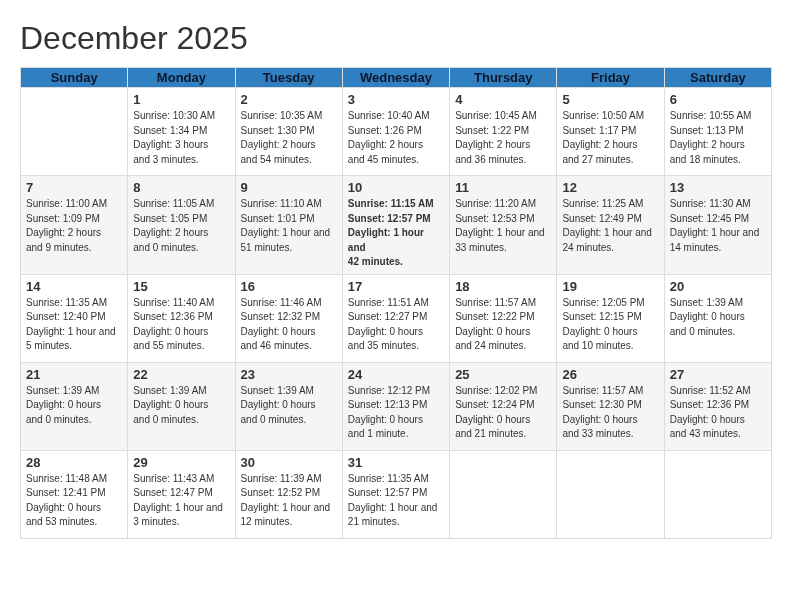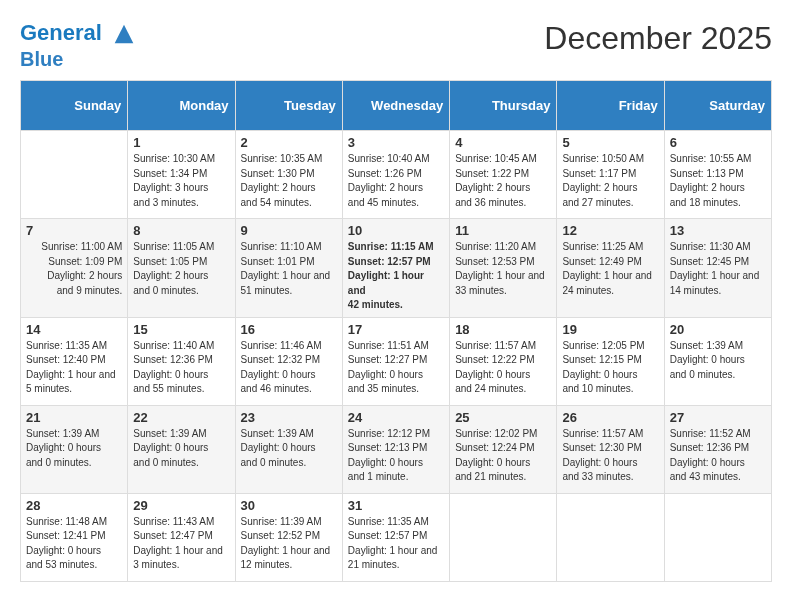--- a/index.html
+++ b/index.html
@@ -46,23 +46,23 @@
       font-size: 14px;
       color: #555;
     }
     table {
       width: 100%;
       border-collapse: collapse;
       table-layout: fixed;
     }
     thead tr th {
       background-color: #2f7fc1;
-      color: #ffffff;
-      text-align: right;
-      padding: 17px 6px;
+      color: #0f172a;
+      text-align: center;
+      padding: 2px 6px;
       font-size: 13px;
       font-weight: bold;
       border: 1px solid #ddd;
     }
     tbody tr td {
       vertical-align: top;
       border: 1px solid #ddd;
       padding: 4px 5px;
       font-size: 10.5px;
       color: #333;
@@ -85,34 +85,20 @@
       background-color: #f5f5f5;
     }
     td.empty {
       background-color: #f0f0f0;
     }
   </style>
 </head>
 <body>
 
 <div class="header">
-  <div class="logo">
-    <div>
-      <div style="display:flex;align-items:center;">
-        <div class="logo-text">
-          <span>General</span>
-          <svg class="logo-icon" viewBox="0 0 30 30" style="display:inline-block;vertical-align:middle;">
-            <polygon points="5,25 15,5 25,25" fill="#2f7fc1"></polygon>
-          </svg>
-        </div>
-        <div></div>
-      </div>
-      <div class="logo-text" style="color:#2f7fc1;font-size:20px;">Blue</div>
-    </div>
-  </div>
   <div class="title-block">
     <div class="month-title">December 2025</div>
   </div>
 </div>
 
 <table>
   <thead>
     <tr>
     <th>Sunday</th>
         <th>Monday</th>
@@ -165,21 +151,21 @@
           <div class="day-num">6</div>
           <div class="day-info" style="white-space: pre-line;">Sunrise: 10:55 AM
 Sunset: 1:13 PM
 Daylight: 2 hours
 and 18 minutes.</div>
         </td>
       </tr>
       <tr>
         <td>
           <div class="day-num">7</div>
-          <div class="day-info" style="white-space: pre-line; text-align: right;">Sunrise: 11:00 AM
+          <div class="day-info" style="white-space: pre-line;">Sunrise: 11:00 AM
 Sunset: 1:09 PM
 Daylight: 2 hours
 and 9 minutes.</div>
         </td>
         <td>
           <div class="day-num">8</div>
           <div class="day-info" style="white-space: pre-line;">Sunrise: 11:05 AM
 Sunset: 1:05 PM
 Daylight: 2 hours
 and 0 minutes.</div>

